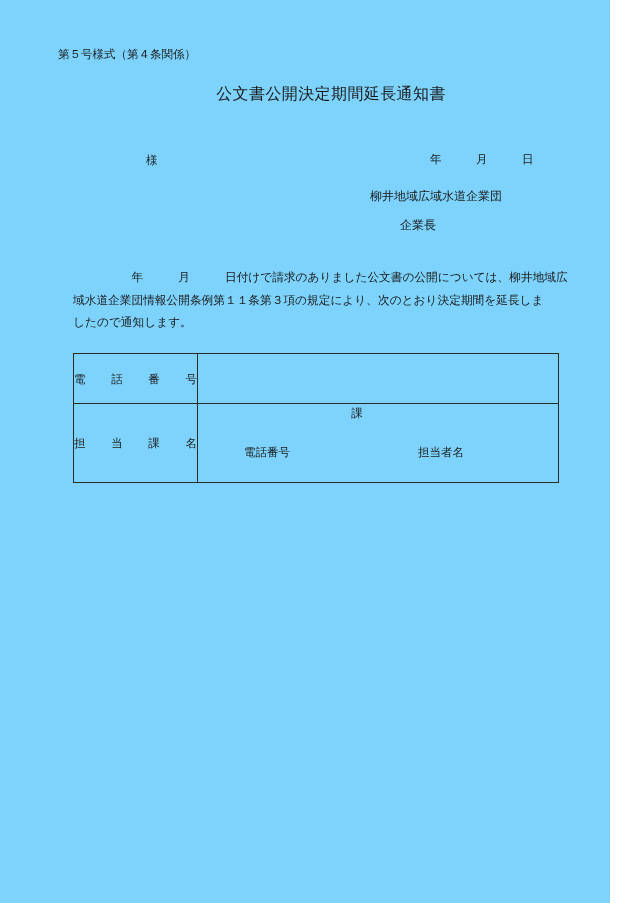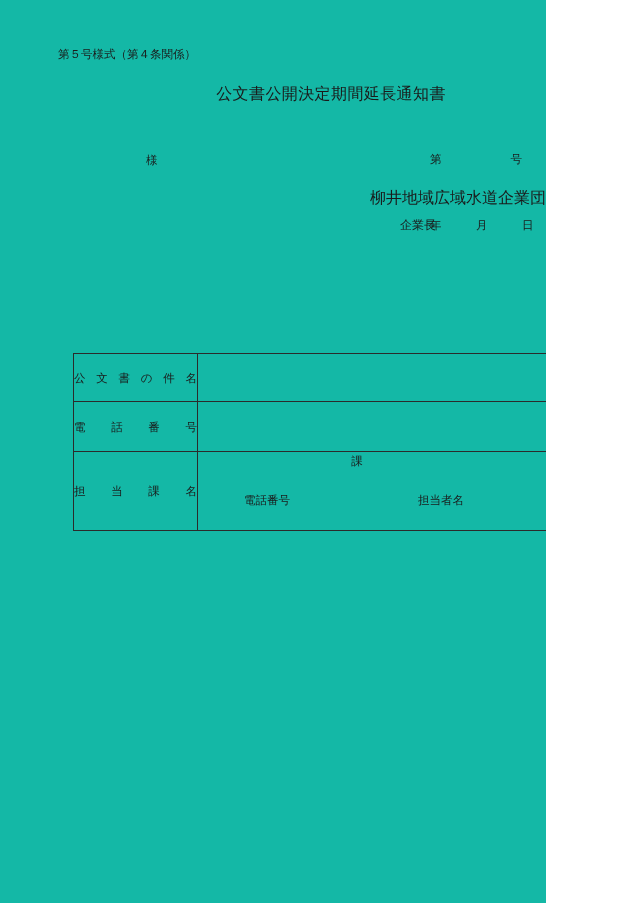--- a/index.html
+++ b/index.html
@@ -13,23 +13,23 @@
     height: 903px;
     position: relative;
     font-family: "DejaVu Serif", "Liberation Serif", serif;
     color: #1a1a1a;
     -webkit-font-smoothing: antialiased;
   }
   .page {
     position: absolute;
     left: 0;
     top: 0;
-    width: 546px;
+    width: 610px;
     height: 903px;
-    background: #14b8a6;
+    background: #7dd3fc;
     overflow: hidden;
   }
 
   
   .form-no {
     position: absolute;
     left: 58px;
     top: 49px;
     font-size: 11.5px;
     line-height: 1;
@@ -71,21 +71,21 @@
     font-size: 11.5px;
     line-height: 1;
     white-space: pre;
   }
 
   
   .issuer-org {
     position: absolute;
     left: 370px;
     top: 190px;
-    font-size: 16px;
+    font-size: 12px;
     line-height: 1;
     white-space: pre;
   }
   .issuer-title {
     position: absolute;
     left: 400px;
     top: 219px;
     font-size: 12px;
     line-height: 1;
     white-space: pre;
@@ -168,39 +168,37 @@
 </head>
 <body>
 
 <div class="page">
 
   <div class="form-no">第５号様式（第４条関係）</div>
 
   <div class="doc-title">公文書公開決定期間延長通知書</div>
 
   <div class="meta-block">
-    <span class="meta-line">第　　　　　　号</span>
     <span class="meta-line">年　　　月　　　日</span>
   </div>
 
   <div class="addressee">様</div>
 
   <div class="issuer-org">柳井地域広域水道企業団</div>
 
   <div class="issuer-title">企業長</div>
 
+  <div class="body-text">
+    <span class="body-line">　　　　　年　　　月　　　日付けで請求のありました公文書の公開については、柳井地域広</span>
+    <span class="body-line">域水道企業団情報公開条例第１１条第３項の規定により、次のとおり決定期間を延長しま</span>
+    <span class="body-line">したので通知します。</span>
+  </div>
 
   <table class="form-table">
     <tbody>
-      <tr class="row-h1">
-        <td class="label-cell">
-          <span class="lbl-line">公文書の件名</span>
-        </td>
-        <td class="value-cell"></td>
-      </tr>
 
 
 
       <tr class="row-h4">
         <td class="label-cell">
           <span class="lbl-line">電話番号</span>
         </td>
         <td class="value-cell"></td>
       </tr>
 

